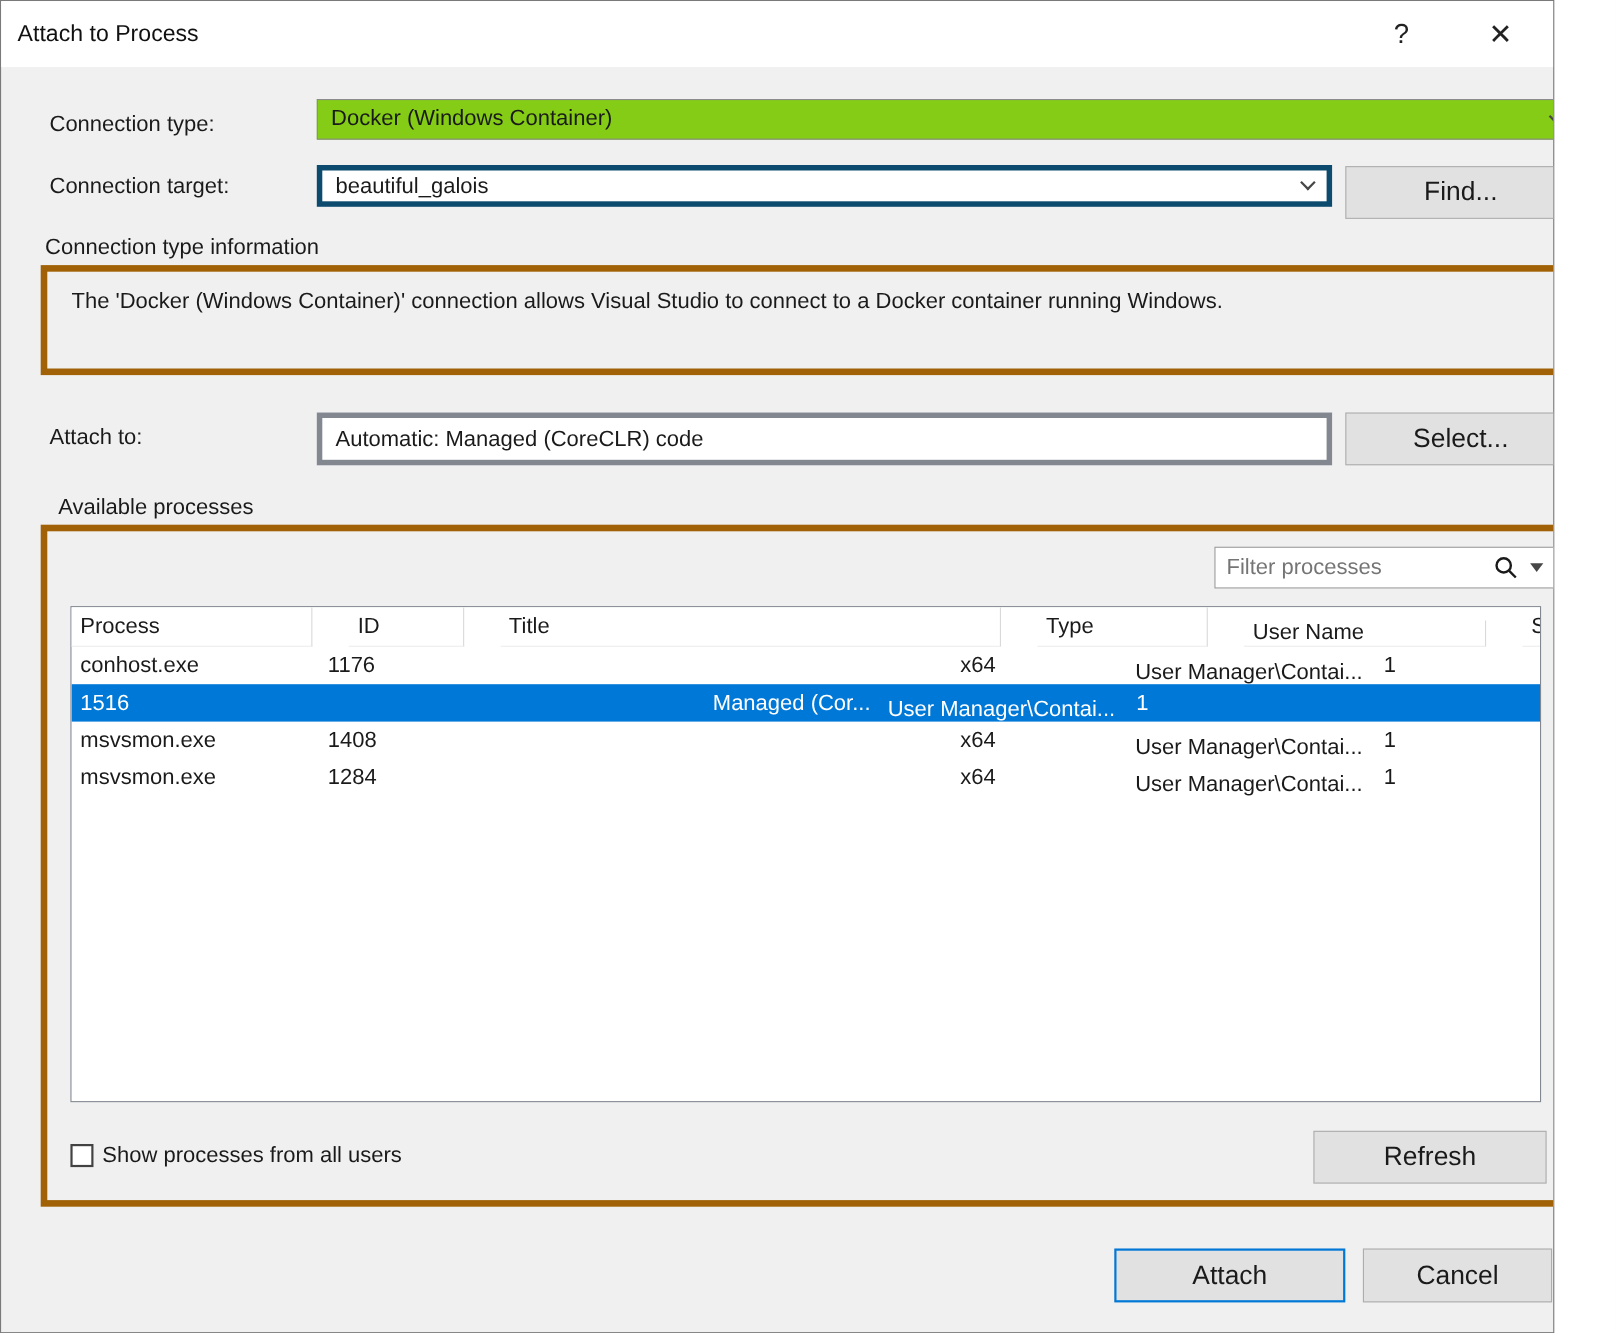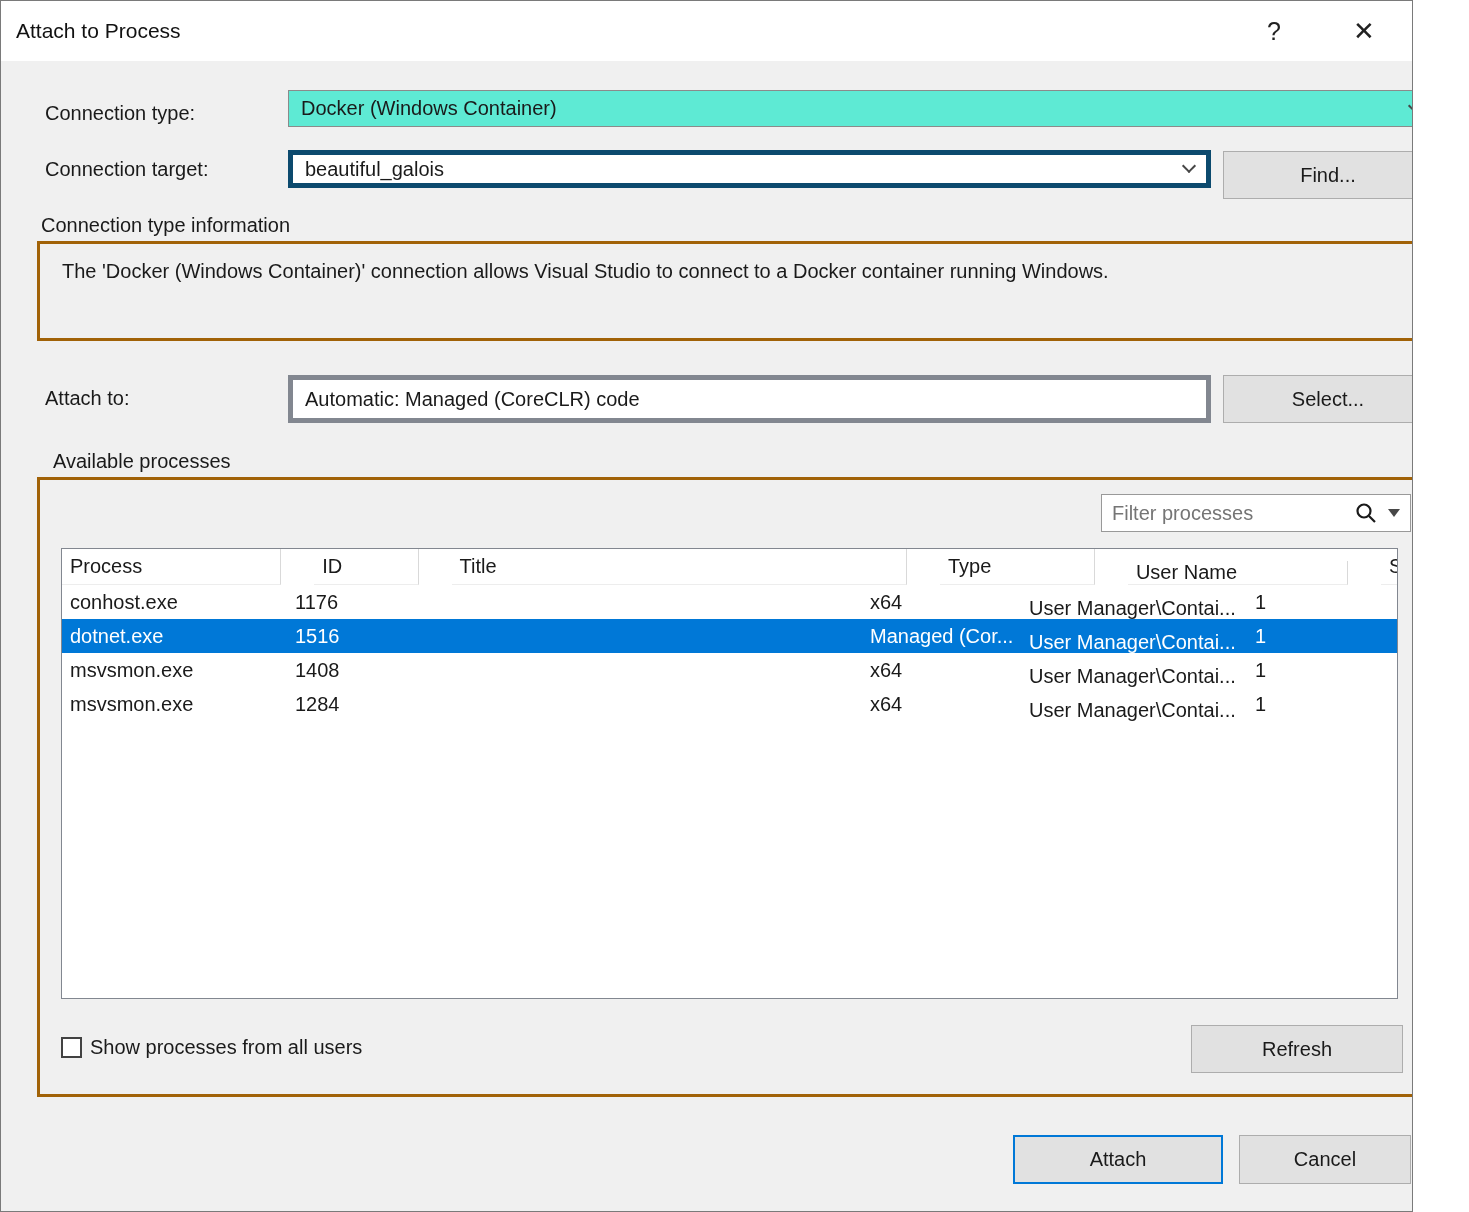--- a/index.html
+++ b/index.html
@@ -11,26 +11,26 @@
   
   .titlebar { position:absolute; left:0; top:0; width:100%; height:60px; background:#ffffff; }
   .title { position:absolute; left:15px; top:50%; transform:translateY(-50%); font-size:21px; color:#111; }
   .tb-btn { position:absolute; top:8px; width:44px; height:44px; display:flex; align-items:center; justify-content:center; cursor:default; }
   .tb-help { right:116px; font-size:25px; color:#222; }
   .tb-close { right:26px; font-size:26px; color:#222; }
 
   
   .lbl { position:absolute; font-size:20px; white-space:nowrap; color:#1a1a1a; }
   .field { position:absolute; display:flex; align-items:center; font-size:20px; padding:0 12px; white-space:nowrap; overflow:hidden; }
-  .combo-gray { background:#5eead4; border:1px solid #8b8b8b;gap:39px; }
+  .combo-gray { background:#84cc16; border:1px solid #8b8b8b;gap:39px; }
   .combo-white { background:#ffffff; border:5px solid #0c4a6e; }
   .chev { width:10px; height:10px; border-right:2px solid #474747; border-bottom:2px solid #474747; transform:rotate(45deg); margin-top:-6px; margin-left:auto; flex:none; }
-  .btn { position:absolute; background:#e1e1e1; border:1px solid #adadad; font-size:20px; display:flex; align-items:center; justify-content:center; color:#1a1a1a; }
+  .btn { position:absolute; background:#e1e1e1; border:1px solid #adadad; font-size:24px; display:flex; align-items:center; justify-content:center; color:#1a1a1a; }
   .btn.primary { border:2px solid #0078d7; }
-  .groupbox { position:absolute; border:3px solid #a16207; background:#f0f0f0; }
+  .groupbox { position:absolute; border:6px solid #a16207; background:#f0f0f0; }
 
   
   .info-text { padding:16px 22px; font-size:20px; }
 
   
   .filter { position:absolute; left:1045px; top:14px; width:310px; height:38px; background:#fff; border:1px solid #999; display:flex; align-items:center; padding:0 10px; gap:10px;margin-left:16px; }
   .filter input { flex:1; min-width:0; border:none; outline:none; background:transparent; font-family:inherit; font-size:20px; color:#1a1a1a; }
   .filter input::placeholder { color:#757575; opacity:1; }
   .caret { width:0; height:0; border-left:6px solid transparent; border-right:6px solid transparent; border-top:8px solid #474747; flex:none; }
 
@@ -111,21 +111,20 @@
       <div class="trow">
         <div class="tcell c0">conhost.exe</div>
         <div class="tcell c1">1176</div>
         <div class="tcell c2"></div>
         <div class="tcell c3">x64</div>
         <div class="tcell c4">User Manager\Contai...</div>
         <div class="tcell c5">1</div>
       </div>
 
       <div class="trow selected">
-        <div class="tcell c0">dotnet.exe</div>
         <div class="tcell c1">1516</div>
         <div class="tcell c2"></div>
         <div class="tcell c3">Managed (Cor...</div>
         <div class="tcell c4">User Manager\Contai...</div>
         <div class="tcell c5">1</div>
       </div>
 
       <div class="trow">
         <div class="tcell c0">msvsmon.exe</div>
         <div class="tcell c1">1408</div>

